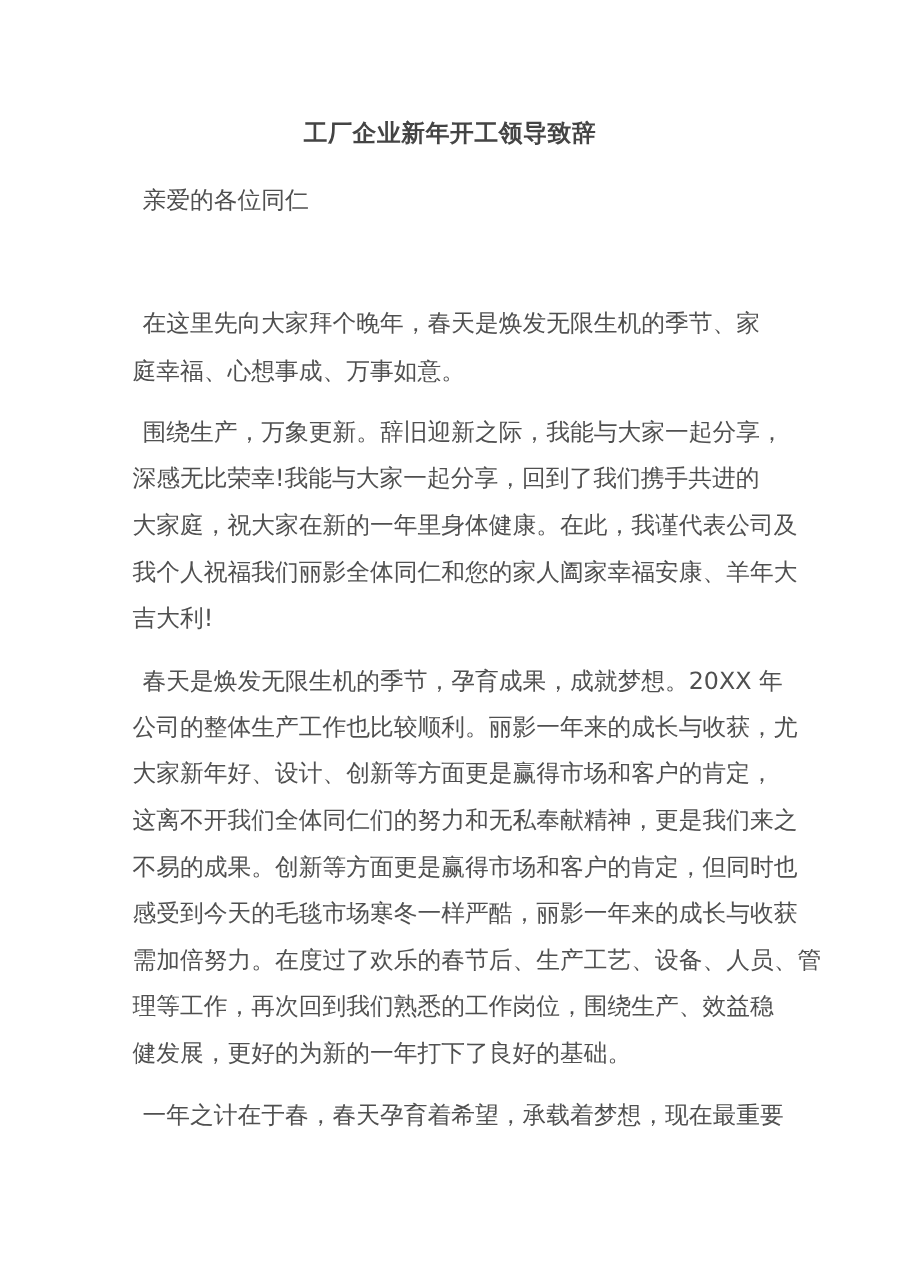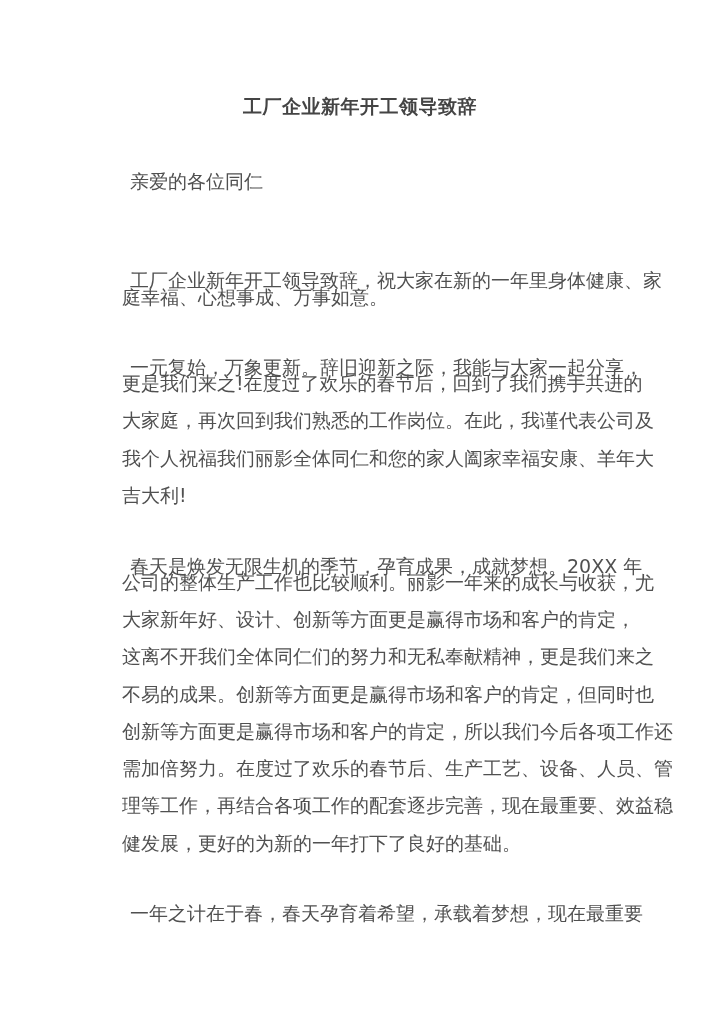--- a/index.html
+++ b/index.html
@@ -29,58 +29,58 @@
       top: 94px;
       width: 720px;
       text-align: center;
       font-size: 19px;
       font-weight: bold;
       color: #444444;
       letter-spacing: 0.5px;
     }
     .line {
       position: absolute;
-      left: 122px;
+      left: 106px;
       width: 520px;
       font-size: 19px;
       line-height: 24px;
       white-space: nowrap;
       color: #505050;
     }
-    .indent { left: 130px; margin-top: 21px; }
+    .indent { left: 114px; }
   </style>
 </head>
 <body>
 
 <div class="page">
   <div class="title">工厂企业新年开工领导致辞</div>
 
   <div class="line indent" style="top:148px">亲爱的各位同仁</div>
 
   <div>
-    <div class="line indent" style="top:247px">工厂企业新年开工领导致辞，祝大家在新的一年里身体健康、家</div>
+    <div class="line indent" style="top:247px">在这里先向大家拜个晚年，春天是焕发无限生机的季节、家</div>
     <div class="line" style="top:285px">庭幸福、心想事成、万事如意。</div>
   </div>
 
   <div>
-    <div class="line indent" style="top:334px">一元复始，万象更新。辞旧迎新之际，我能与大家一起分享，</div>
-    <div class="line" style="top:371px">更是我们来之!在度过了欢乐的春节后，回到了我们携手共进的</div>
-    <div class="line" style="top:408px">大家庭，再次回到我们熟悉的工作岗位。在此，我谨代表公司及</div>
+    <div class="line indent" style="top:334px">围绕生产，万象更新。辞旧迎新之际，我能与大家一起分享，</div>
+    <div class="line" style="top:371px">深感无比荣幸!我能与大家一起分享，回到了我们携手共进的</div>
+    <div class="line" style="top:408px">大家庭，祝大家在新的一年里身体健康。在此，我谨代表公司及</div>
     <div class="line" style="top:446px">我个人祝福我们丽影全体同仁和您的家人阖家幸福安康、羊年大</div>
     <div class="line" style="top:483px">吉大利!</div>
   </div>
 
   <div>
     <div class="line indent" style="top:533px">春天是焕发无限生机的季节，孕育成果，成就梦想。20XX 年</div>
     <div class="line" style="top:570px">公司的整体生产工作也比较顺利。丽影一年来的成长与收获，尤</div>
     <div class="line" style="top:607px">大家新年好、设计、创新等方面更是赢得市场和客户的肯定，</div>
     <div class="line" style="top:644px">这离不开我们全体同仁们的努力和无私奉献精神，更是我们来之</div>
     <div class="line" style="top:682px">不易的成果。创新等方面更是赢得市场和客户的肯定，但同时也</div>
-    <div class="line" style="top:719px">创新等方面更是赢得市场和客户的肯定，所以我们今后各项工作还</div>
+    <div class="line" style="top:719px">感受到今天的毛毯市场寒冬一样严酷，丽影一年来的成长与收获</div>
     <div class="line" style="top:756px">需加倍努力。在度过了欢乐的春节后、生产工艺、设备、人员、管</div>
-    <div class="line" style="top:793px">理等工作，再结合各项工作的配套逐步完善，现在最重要、效益稳</div>
+    <div class="line" style="top:793px">理等工作，再次回到我们熟悉的工作岗位，围绕生产、效益稳</div>
     <div class="line" style="top:831px">健发展，更好的为新的一年打下了良好的基础。</div>
   </div>
 
   <div>
     <div class="line indent" style="top:880px">一年之计在于春，春天孕育着希望，承载着梦想，现在最重要</div>
   </div>
 </div>
 
 </body></html>

